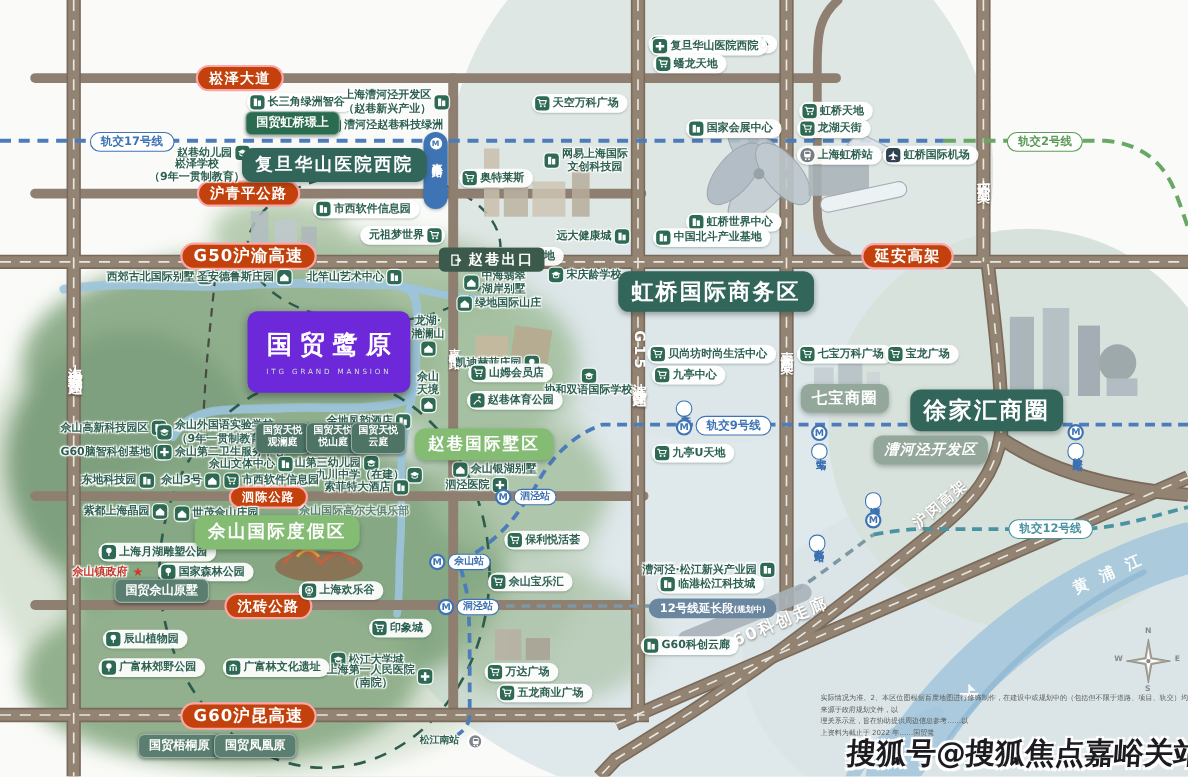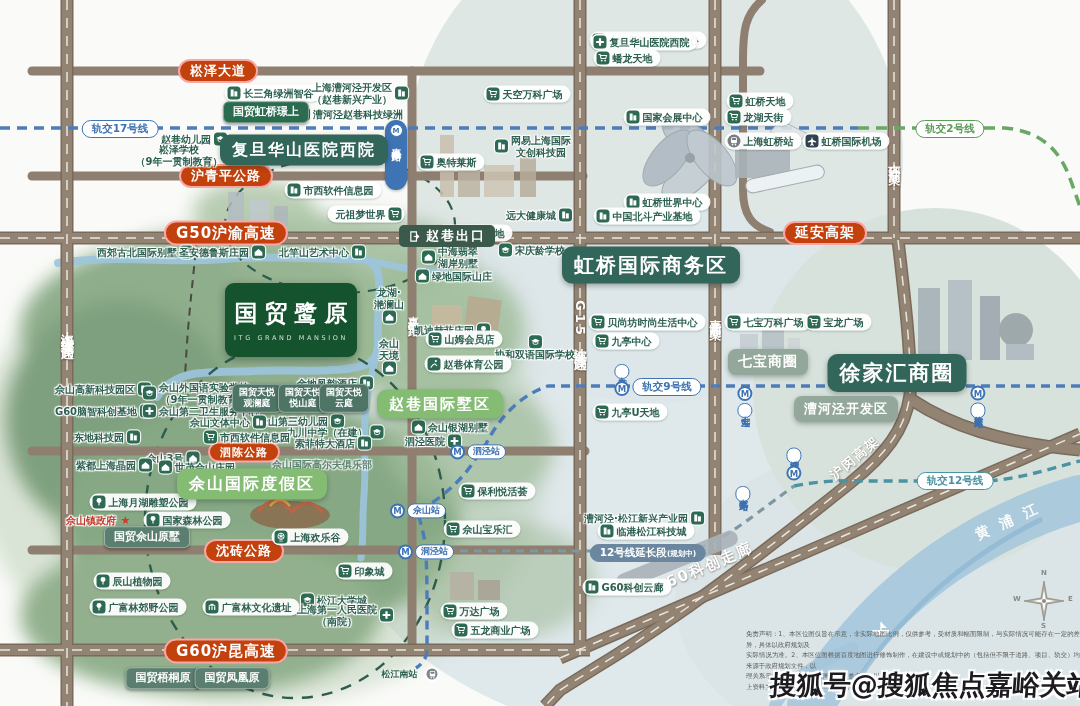--- a/index.html
+++ b/index.html
@@ -57,21 +57,21 @@
   .rcirc svg{width:10px;height:10px;}
   #l17badge{position:absolute;left:396px;top:155px;transform:translate(-50%,-50%);width:22px;height:70px;
             background:#3f74b4;border-radius:12px;display:flex;flex-direction:column;align-items:center;
             padding-top:4px;gap:3px;z-index:33;box-sizing:border-box;box-shadow:0 1px 3px rgba(0,0,0,.3);}
   #l17badge .mcirc{width:13px;height:13px;font-size:7px;border-width:1.5px;}
   #l17badge .vtxt{writing-mode:vertical-rl;color:#fff;font-size:10px;font-weight:bold;letter-spacing:1px;}
   
   #exit{position:absolute;transform:translate(-50%,-50%);background:#3c5a4c;color:#fff;font-weight:900;
         font-size:13px;border-radius:5px;padding:2px 9px;display:flex;gap:5px;align-items:center;z-index:34;letter-spacing:2px;}
   #exit svg{width:13px;height:13px;}
-  #logo{position:absolute;left:225px;top:283px;width:132px;height:74px;background:#14532d;border-radius:9px;
+  #logo{position:absolute;left:225px;top:283px;width:148px;height:74px;background:#6d28d9;border-radius:9px;
         color:#fff;display:flex;flex-direction:column;align-items:center;justify-content:center;z-index:35;
         box-shadow:0 3px 8px rgba(20,40,30,.4);}
   #logo .t{font-size:23px;font-weight:bold;letter-spacing:7px;text-indent:7px;}
   #logo .s{font-size:6.5px;letter-spacing:2.6px;color:#cfe0d8;margin-top:5px;}
   #hpj{position:absolute;left:1012px;top:520px;transform:translate(-50%,-50%) rotate(-24deg);color:#fff;
        font-size:14px;letter-spacing:12px;font-weight:bold;z-index:26;opacity:.95;white-space:nowrap;}
   #disc{position:absolute;left:746px;top:629px;width:334px;font-size:6.4px;line-height:1.65;color:#5a5a55;
         z-index:20;text-align:justify;}
   #wm{position:absolute;left:932px;top:685px;transform:translate(-50%,-50%) skewX(-4deg);font-size:27px;
       font-weight:900;color:#1c1c20;z-index:60;white-space:nowrap;
@@ -255,21 +255,20 @@
   </div>
 
   <div id="l17badge">
     <span class="mcirc">M</span>
     <span class="vtxt">嘉松中路</span>
   </div>
 
   <div id="hpj">黄浦江</div>
 
   <div id="disc">
-      <div>免责声明：1、本区位图仅旨在示意，非实际地图比例，仅供参考，受材质和幅面限制，与实际情况可能存在一定的差异，具体以政府规划及</div>
       <div>实际情况为准。2、本区位图根据百度地图进行修饰制作，在建设中或规划中的（包括但不限于道路、项目、轨交）均来源于政府规划文件，以</div>
       <div>理关系示意，旨在协助提供周边信息参考……以</div>
       <div>上资料为截止于 2022 年……国贸鹭</div>
     </div>
 
   <div id="wm">搜狐号@搜狐焦点嘉峪关站</div>
 
   <div id="compass">
     <svg width="44" height="44" viewBox="0 0 44 44">
       <path d="M22,2 L25,19 L42,22 L25,25 L22,42 L19,25 L2,22 L19,19 Z" fill="#b4a98e" stroke="#8a8a84" stroke-width=".8"></path>
@@ -638,21 +637,21 @@
       </div>
       <div class="poi nocap iconR" style="left: 107px; top: 437px;">
         <span class="txt">东地科技园</span>
         <span class="ic">
           <svg viewBox="0 0 12 12">
             <rect x="2.4" y="2.2" width="3.2" height="7.6" fill="#fff"></rect>
             <rect x="6.4" y="4.2" width="3.2" height="5.6" fill="#fff"></rect>
           </svg>
         </span>
       </div>
-      <div class="poi nocap iconR" style="left: 173px; top: 437px; margin-top: 21px;">
+      <div class="poi nocap iconR" style="left: 173px; top: 437px;">
         <span class="txt">佘山3号</span>
         <span class="ic">
           <svg viewBox="0 0 12 12">
             <path d="M1.8 6.2 6 2.6l4.2 3.6V10H1.8z" fill="#fff"></path>
           </svg>
         </span>
       </div>
       <div class="poi nocap" style="left: 247px; top: 437px;">
         <span class="ic">
           <svg viewBox="0 0 12 12">
@@ -936,21 +935,21 @@
           </svg>
         </span>
         <span class="txt">G60科创云廊</span>
       </div>
       <div class="ban dark" style="left: 304px; top: 150px; font-size: 16px;">复旦华山医院西院</div>
       <div class="ban dark" style="left: 651px; top: 265px; font-size: 20px;">虹桥国际商务区</div>
       <div class="ban dark" style="left: 897px; top: 373px; font-size: 21px;">徐家汇商圈</div>
       <div class="ban lite" style="left: 252px; top: 484px; font-size: 16px;">佘山国际度假区</div>
       <div class="ban lite" style="left: 440px; top: 404px; font-size: 15px;">赵巷国际墅区</div>
       <div class="ban sage" style="left: 768px; top: 362px; font-size: 14px;">七宝商圈</div>
-      <div class="ban sage" style="left: 846px; top: 409px; font-size: 13px;">漕河泾开发区</div>
+      <div class="ban sage" style="left: 846px; top: 409px; font-size: 13px; font-style: italic;">漕河泾开发区</div>
       <div class="itg" style="left: 266px; top: 112px; font-family: Liberation Serif, serif;">国贸虹桥璟上</div>
       <div class="itg muted" style="left: 147px; top: 537px;">国贸佘山原墅</div>
       <div class="itg muted" style="left: 163px; top: 678px;">国贸梧桐原</div>
       <div class="itg muted" style="left: 232px; top: 678px;">国贸凤凰原</div>
       <div class="itg mini" style="left: 257px; top: 398px;">国贸天悦<br>观澜庭</div>
       <div class="itg mini" style="left: 303px; top: 398px;">国贸天悦<br>悦山庭</div>
       <div class="itg mini" style="left: 344px; top: 398px;">国贸天悦<br>云庭</div>
       <div class="roadlab h" style="left: 218px; top: 71px; font-size: 13px;">崧泽大道</div>
       <div class="roadlab h" style="left: 226px; top: 176px; font-size: 13px;">沪青平公路</div>
       <div class="roadlab h" style="left: 226px; top: 233px; font-size: 15px;">G50沪渝高速</div>

